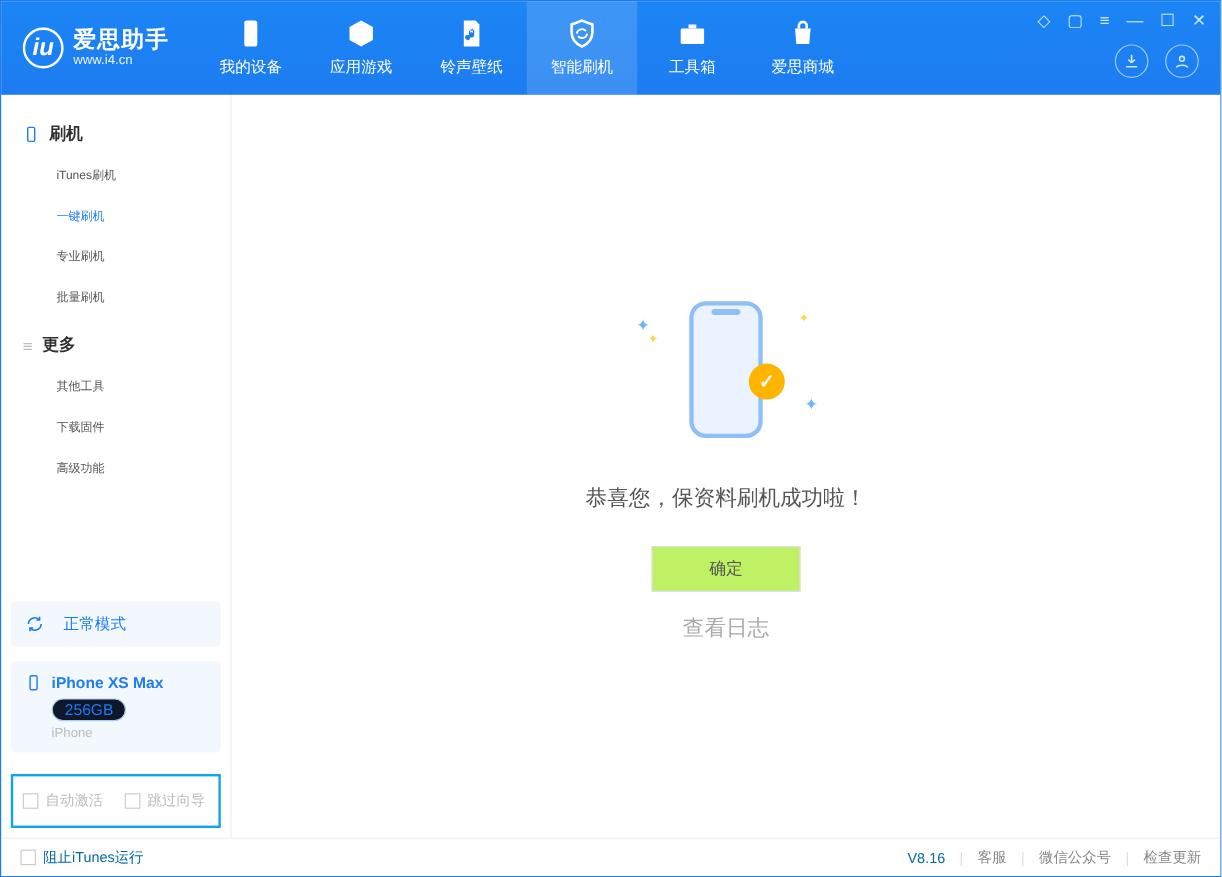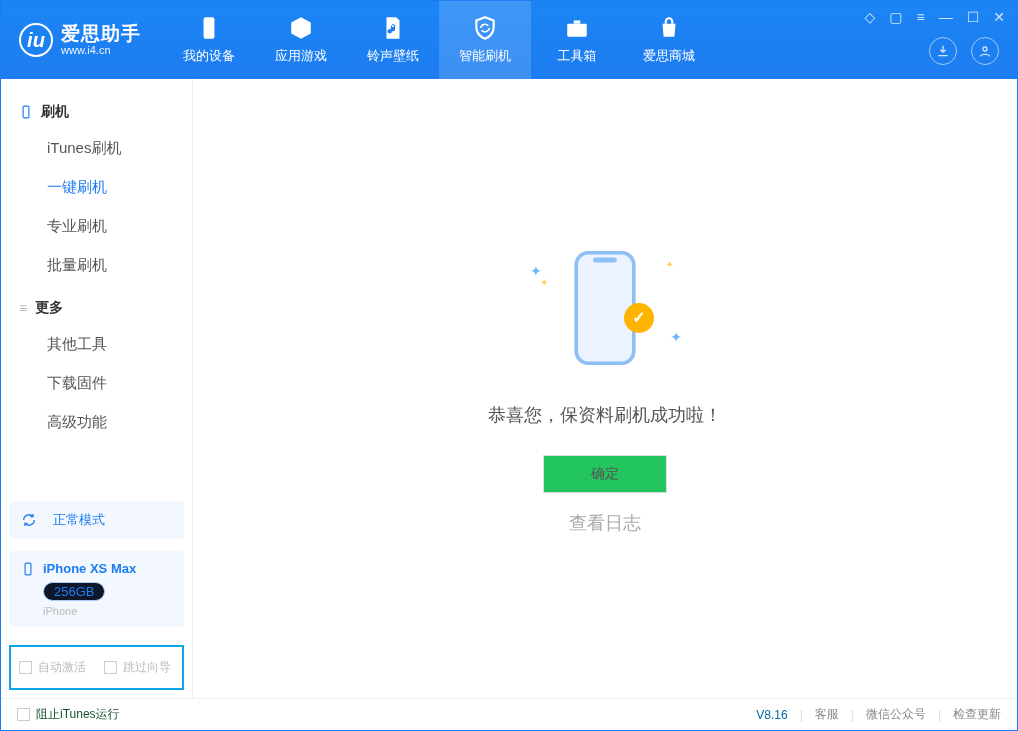--- a/index.html
+++ b/index.html
@@ -20,21 +20,21 @@
 .window-ctrls span { cursor: pointer; }
 .header-right-icons { position: absolute; right: 18px; bottom: 14px; display: flex; gap: 14px; }
 .circ-btn { width: 28px; height: 28px; border: 1.5px solid #9fc9f8; border-radius: 50%; display: flex; align-items: center; justify-content: center; cursor: pointer; }
 .circ-btn svg { width: 16px; height: 16px; stroke: #cfe4fb; fill: none; }
 
 
 .body { flex: 1; display: flex; min-height: 0; }
 .sidebar { width: 192px; border-right: 1px solid #eee; display: flex; flex-direction: column; }
 .side-list { padding-top: 10px; }
 .side-cat { display: flex; align-items: center; gap: 8px; padding: 14px 18px 8px; color: #333; font-size: 14px; font-weight: bold; }
-.side-item { padding: 10px 18px 10px 46px; font-size: 15px; color: #555; cursor: pointer; }
+.side-item { padding: 10px 18px 10px 46px; font-size: 10px; color: #555; cursor: pointer; }
 .side-item.active { color: #1c7cf0; }
 .sidebar-spacer { flex: 1; }
 .device-box { margin: 6px 8px; padding: 10px 12px; background: #f3f8fe; border-radius: 4px; display: flex; align-items: center; gap: 16px; color: #1c7cf0; font-size: 13px; }
 .device-box2 { margin: 6px 8px 10px; padding: 10px 12px; background: #f3f8fe; border-radius: 4px; }
 .dev-line1 { display: flex; align-items: center; gap: 8px; color: #1c7cf0; font-weight: bold; font-size: 13px; }
 .badge { display: inline-block; margin-top: 6px; margin-left: 22px; font-size: 13px; color: #1c7cf0; border: 1px solid #a9cdf6; border-radius: 10px; padding: 1px 10px; background: #0f172a; }
 .dev-sub { margin-left: 22px; color: #bbb; font-size: 11px; margin-top: 4px; }
 .red-options { border: 2px solid #0ea5e9; margin: 8px; padding: 12px 8px; display: flex; gap: 18px; }
 .chk { display: flex; align-items: center; gap: 6px; font-size: 12px; color: #bbb; cursor: pointer; }
 .chk .box { width: 13px; height: 13px; border: 1px solid #ccc; }
@@ -43,26 +43,26 @@
 .main { flex: 1; display: flex; flex-direction: column; align-items: center; justify-content: center; position: relative; }
 .illo-wrap { position: relative; width: 150px; height: 130px; display: flex; align-items: center; justify-content: center; }
 .sparkle { position: absolute; font-size: 14px; }
 .sp1 { color: #6fb4ff; top: 20px; left: 0; }
 .sp2 { color: #ffd24d; top: 34px; left: 10px; font-size: 10px; }
 .sp3 { color: #ffd24d; top: 16px; right: 6px; font-size: 10px; }
 .sp4 { color: #6fb4ff; bottom: 28px; right: -2px; }
 .phone-svg { width: 72px; }
 .check-badge { position: absolute; right: 26px; bottom: 40px; width: 30px; height: 30px; background: #ffb400; border-radius: 50%; display: flex; align-items: center; justify-content: center; color: #fff; font-size: 16px; font-weight: bold; }
 .success-msg { margin-top: 30px; font-size: 18px; color: #555; }
-.ok-btn { margin-top: 28px; width: 124px; height: 38px; border: 1px solid #ddd; background: #22c55e; color: #555; font-size: 14px; cursor: pointer; }
+.ok-btn { margin-top: 28px; width: 124px; height: 38px; border: 1px solid #ddd; background: #bef264; color: #555; font-size: 14px; cursor: pointer; }
 .log-link { margin-top: 18px; color: #aaa; font-size: 18px; cursor: pointer; }
 
 
 .footer { height: 32px; border-top: 1px solid #eee; display: flex; align-items: center; padding: 0 16px; font-size: 12px; color: #888; }
-.footer .chk { color: #14532d; }
+.footer .chk { color: #0369a1; }
 .footer-right { margin-left: auto; display: flex; align-items: center; gap: 12px; }
 .footer-right a { color: #888; text-decoration: none; cursor: pointer; }
 .divider { color: #ddd; }
 .ver { color: #0369a1; }
 </style>
 </head>
 <body>
 
 <div class="app-window">
 

